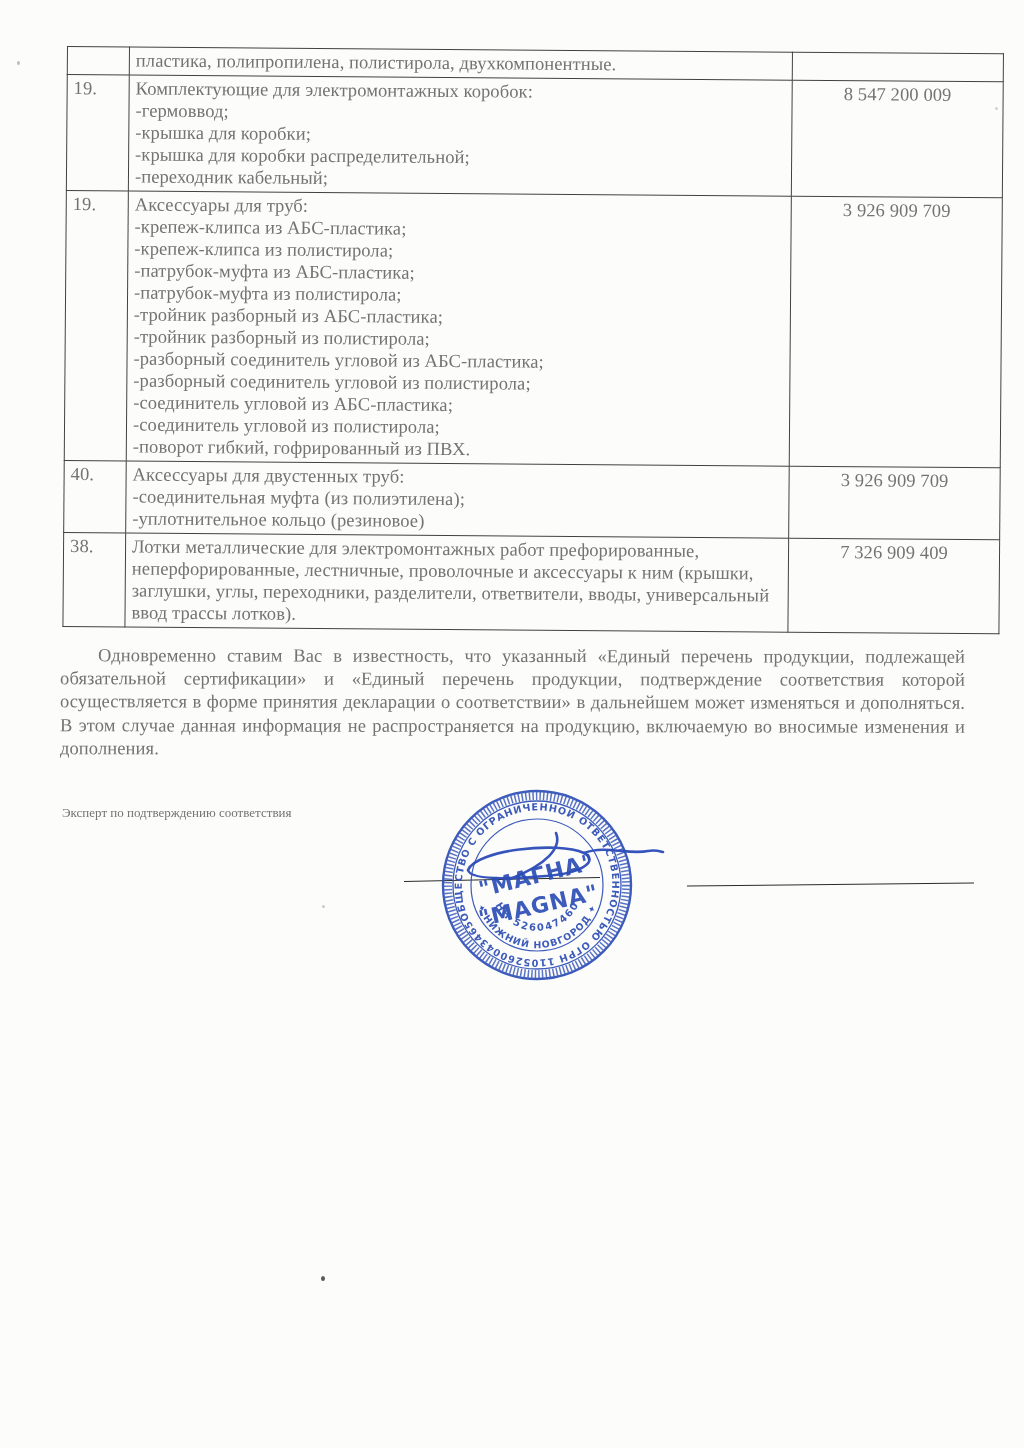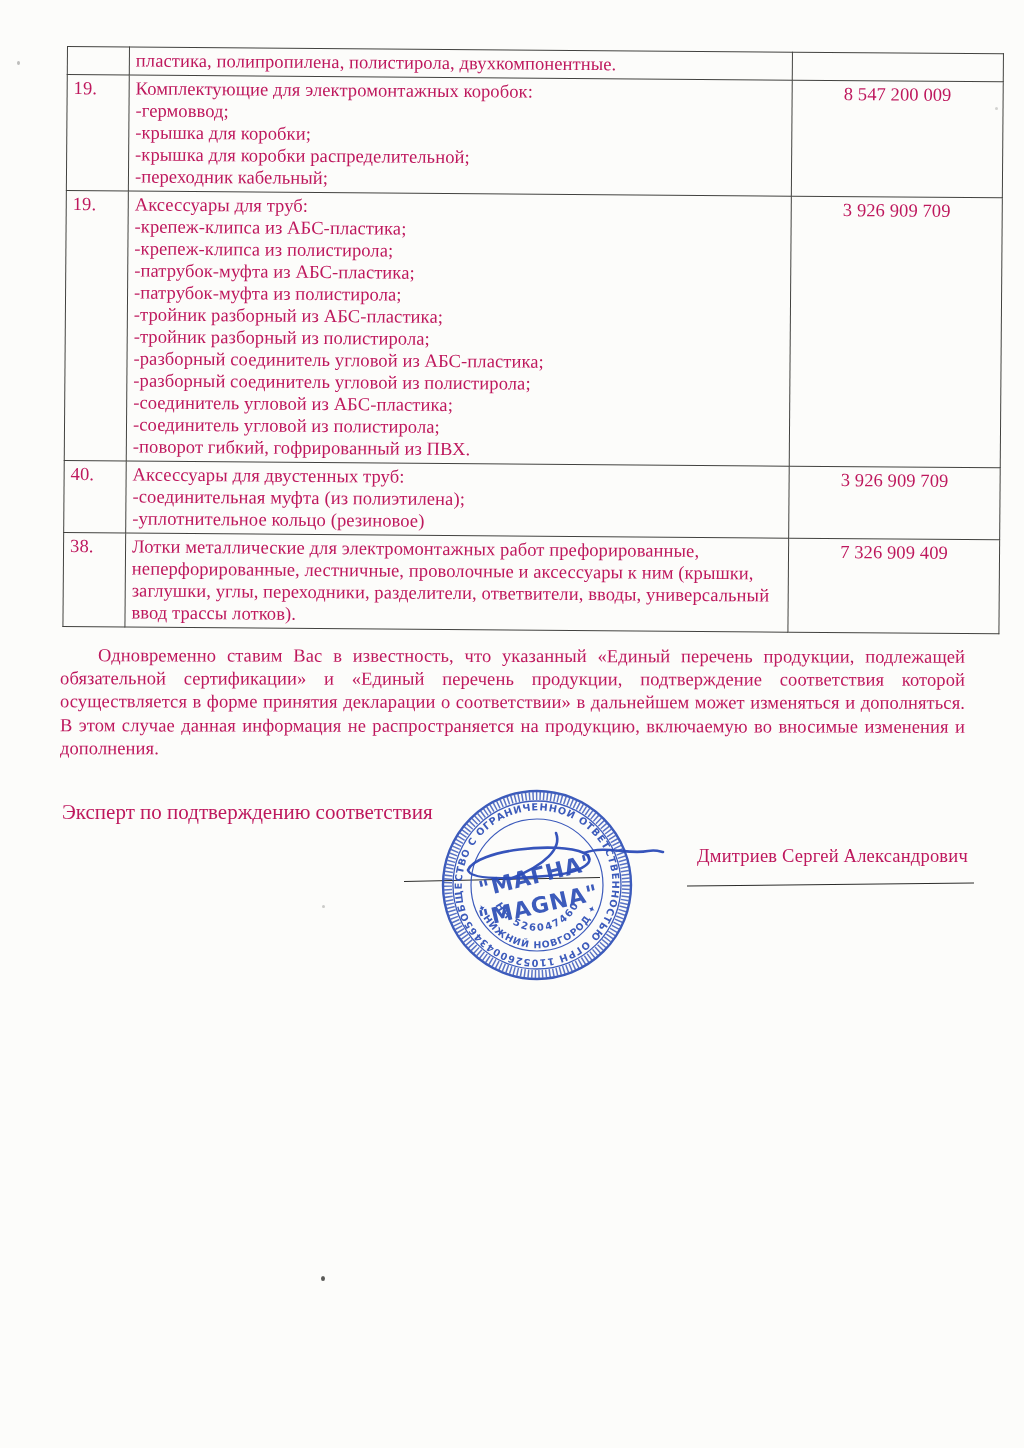--- a/index.html
+++ b/index.html
@@ -3,21 +3,21 @@
 <meta charset="utf-8">
 <style>
   html,body{margin:0;padding:0;}
   body{
     width:1024px;height:1448px;
     background:#e9e9e7;
     font-family:"Liberation Serif","DejaVu Serif",serif;
   }
   .page{
     position:relative;width:1024px;height:1448px;overflow:hidden;
-    background:#fcfcfa;color:#be185d;
+    background:#fcfcfa;color:#737373;
   }
   
   .tbl-wrap{
     position:absolute;left:67px;top:46px;width:897px;
     transform:rotate(0.45deg);transform-origin:0 0;
   }
   table.doc{
     border-collapse:collapse;width:100%;table-layout:fixed;
   }
   table.doc td{
@@ -34,21 +34,21 @@
   .para{
     position:absolute;left:60px;top:645px;width:905px;
     font-size:18.5px;line-height:23.2px;
     text-align:justify;text-indent:38px;
     letter-spacing:.1px;
     transform:rotate(0.1deg);
   }
   
   .role{
     position:absolute;left:62px;top:799px;
-    font-size:21px;line-height:27px;
+    font-size:13px;line-height:27px;
   }
   .signer{
     position:absolute;left:697px;top:846px;width:290px;
     font-size:18.5px;letter-spacing:.2px;white-space:nowrap;
   }
   .sigline1{
     position:absolute;left:404px;top:879px;width:196px;height:0;
     border-top:1.7px solid #2c2c2a;
     transform:rotate(-1.2deg);
   }
@@ -125,21 +125,20 @@
     </tbody>
       </table>
   </div>
 
   <div class="para">Одновременно ставим Вас в известность, что указанный «Единый перечень продукции, подлежащей обязательной сертификации» и «Единый перечень продукции, подтверждение соответствия которой осуществляется в форме принятия декларации о соответствии» в дальнейшем может изменяться и дополняться. В этом случае данная информация не распространяется на продукцию, включаемую во вносимые изменения и дополнения.</div>
 
   <div class="role">
     <div>Эксперт по подтверждению соответствия</div>
   </div>
 
-  <div class="signer">Дмитриев Сергей Александрович</div>
 
   <div class="sigline1"></div>
   <div class="sigline2"></div>
 
   <svg class="stamp" viewBox="0 0 200 200">
     <g stroke="#2e4fb7" fill="none">
       <circle cx="100" cy="100" r="94" stroke-width="2.4"></circle>
       <circle cx="100" cy="100" r="89" stroke-width="8" stroke-dasharray="1.5 2.1" opacity="0.85"></circle>
       <circle cx="100" cy="100" r="84" stroke-width="1.3"></circle>
       <circle cx="100" cy="100" r="66" stroke-width="1.2"></circle>

